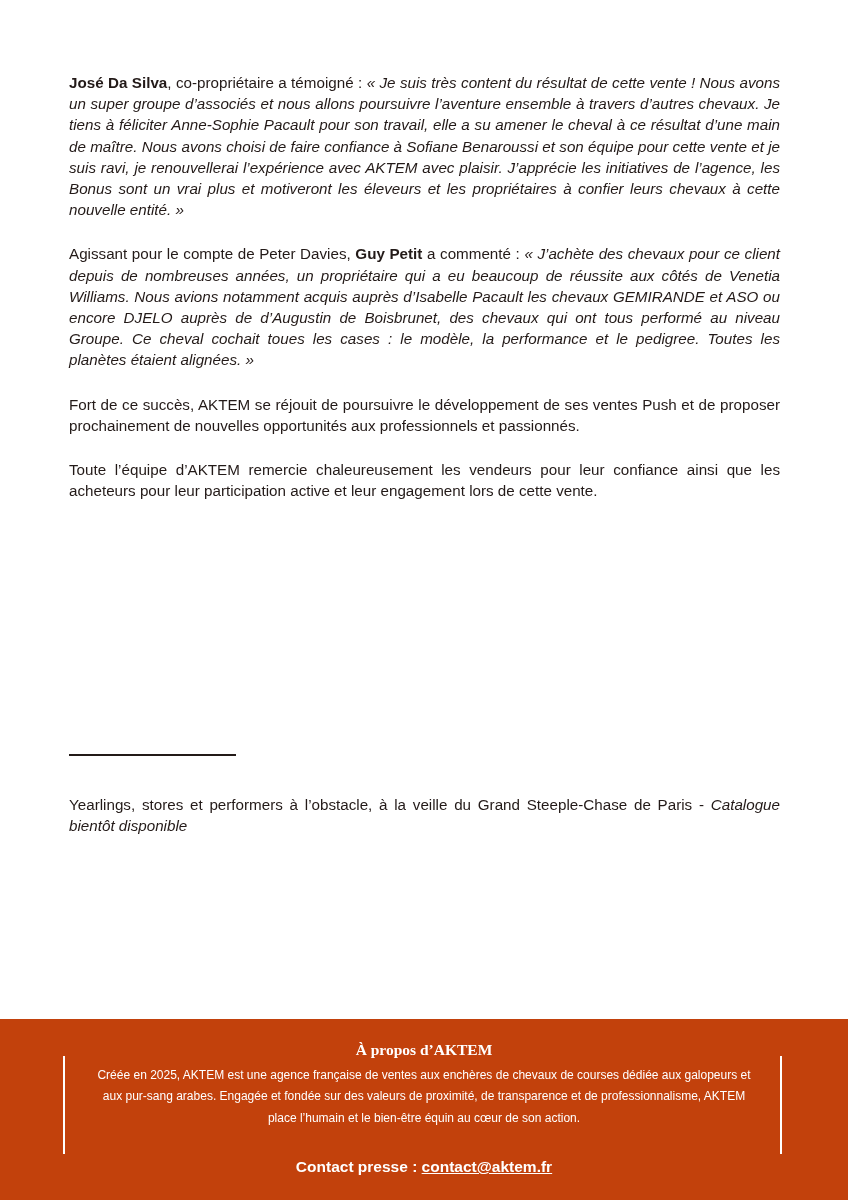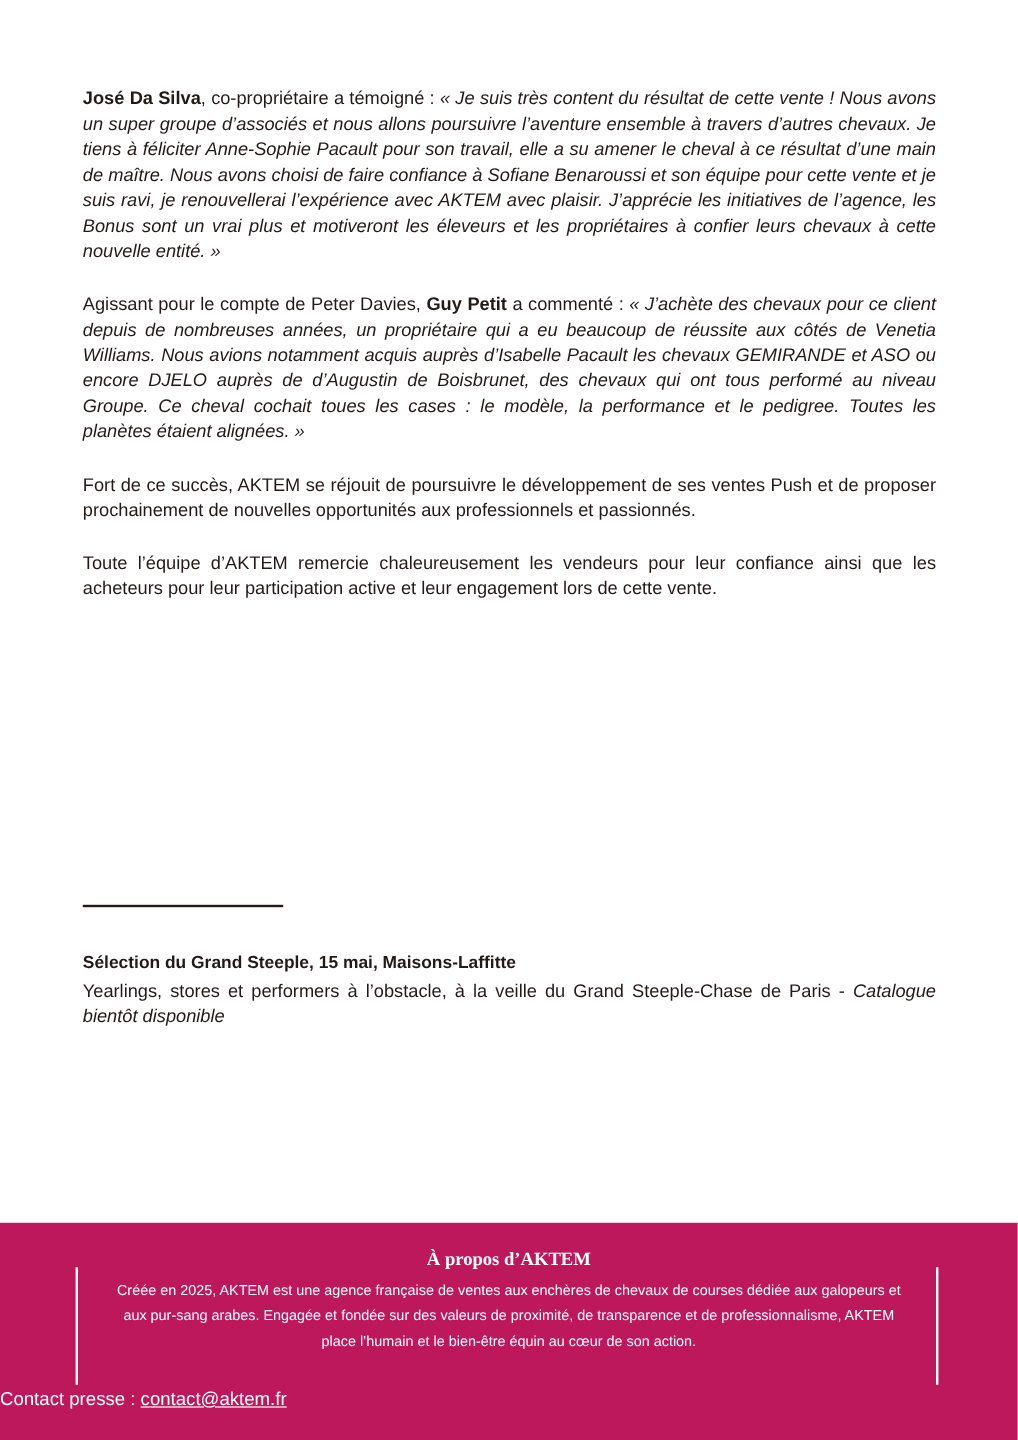--- a/index.html
+++ b/index.html
@@ -13,44 +13,43 @@
     text-align: justify; color: #231a18;
   }
   p.body b { font-weight: bold; }
   p.body i { font-style: italic; }
   .rule { position: absolute; left: 69px; top: 754px; width: 167px; height: 2px; background: #231a18; }
   .next { position: absolute; left: 69px; top: 791px; width: 711px; }
   .next-title { font-family: "Liberation Serif", serif; font-weight: bold; font-size: 19px; letter-spacing: 0.2px; color: #2a1a16; margin: 0; line-height: 24px; }
   .next-sub { font-weight: bold; font-size: 14.5px; margin: 3px 0 0 0; line-height: 19px; }
   .next-desc { font-size: 15.2px; line-height: 21px; margin: 3px 0 0 0; text-align: justify; }
   .footer {
-    position: absolute; left: 0; top: 1019px; width: 848px; height: 181px; background: #be185d; color: #ffffff;
+    position: absolute; left: 0; top: 1019px; width: 848px; height: 181px; background: #c2410c; color: #ffffff;
   }
   .bar { position: absolute; top: 37px; width: 2px; height: 98px; background: #ffffff; }
   .bar.left { left: 63px; }
   .bar.right { left: 780px; }
   .about-title { position: absolute; top: 22px; left: 0; width: 848px; text-align: center; font-family: "Liberation Serif", serif; font-weight: bold; font-size: 15.5px; }
   .about-text { position: absolute; top: 46px; left: 90px; width: 668px; text-align: center; font-size: 12px; line-height: 21.3px; }
-  .contact { position: absolute; top: 139px; left: 0; width: 848px; text-align: left; font-weight: normal; font-size: 15.5px; }
+  .contact { position: absolute; top: 139px; left: 0; width: 848px; text-align: center; font-weight: bold; font-size: 15.5px; }
   .contact a { color: #ffffff; text-decoration: underline; }
 </style>
 </head>
 <body>
 
 <div class="content">
   <p class="body"><b>José Da Silva</b><span>, co-propriétaire a témoigné : </span><i>« Je suis très content du résultat de cette vente ! Nous avons un super groupe d’associés et nous allons poursuivre l’aventure ensemble à travers d’autres chevaux. Je tiens à féliciter Anne-Sophie Pacault pour son travail, elle a su amener le cheval à ce résultat d’une main de maître. Nous avons choisi de faire confiance à Sofiane Benaroussi et son équipe pour cette vente et je suis ravi, je renouvellerai l’expérience avec AKTEM avec plaisir. J’apprécie les initiatives de l’agence, les Bonus sont un vrai plus et motiveront les éleveurs et les propriétaires à confier leurs chevaux à cette nouvelle entité. »</i></p>
   <p class="body"><span>Agissant pour le compte de Peter Davies, </span><b>Guy Petit</b><span> a commenté : </span><i>« J’achète des chevaux pour ce client depuis de nombreuses années, un propriétaire qui a eu beaucoup de réussite aux côtés de Venetia Williams. Nous avions notamment acquis auprès d’Isabelle Pacault les chevaux GEMIRANDE et ASO ou encore DJELO auprès de d’Augustin de Boisbrunet, des chevaux qui ont tous performé au niveau Groupe. Ce cheval cochait toues les cases : le modèle, la performance et le pedigree. Toutes les planètes étaient alignées. »</i></p>
   <p class="body">Fort de ce succès, AKTEM se réjouit de poursuivre le développement de ses ventes Push et de proposer prochainement de nouvelles opportunités aux professionnels et passionnés.</p>
   <p class="body">Toute l’équipe d’AKTEM remercie chaleureusement les vendeurs pour leur confiance ainsi que les acheteurs pour leur participation active et leur engagement lors de cette vente.</p>
 </div>
 
 <div class="rule"></div>
 
 <div class="next">
-  <div class="next-sub">Sélection du Grand Steeple, 15 mai, Maisons-Laffitte</div>
   <div class="next-desc"><span>Yearlings, stores et performers à l’obstacle, à la veille du Grand Steeple-Chase de Paris - </span><i>Catalogue bientôt disponible</i></div>
 </div>
 
 <div class="footer">
   <div class="bar left"></div>
   <div class="bar right"></div>
   <div class="about-title">À propos d’AKTEM</div>
   <div class="about-text">Créée en 2025, AKTEM est une agence française de ventes aux enchères de chevaux de courses dédiée aux galopeurs et aux pur-sang arabes. Engagée et fondée sur des valeurs de proximité, de transparence et de professionnalisme, AKTEM place l’humain et le bien-être équin au cœur de son action.</div>
   <div class="contact"><span>Contact presse : </span><a title="contact@aktem.fr">contact@aktem.fr</a></div>
 </div>

